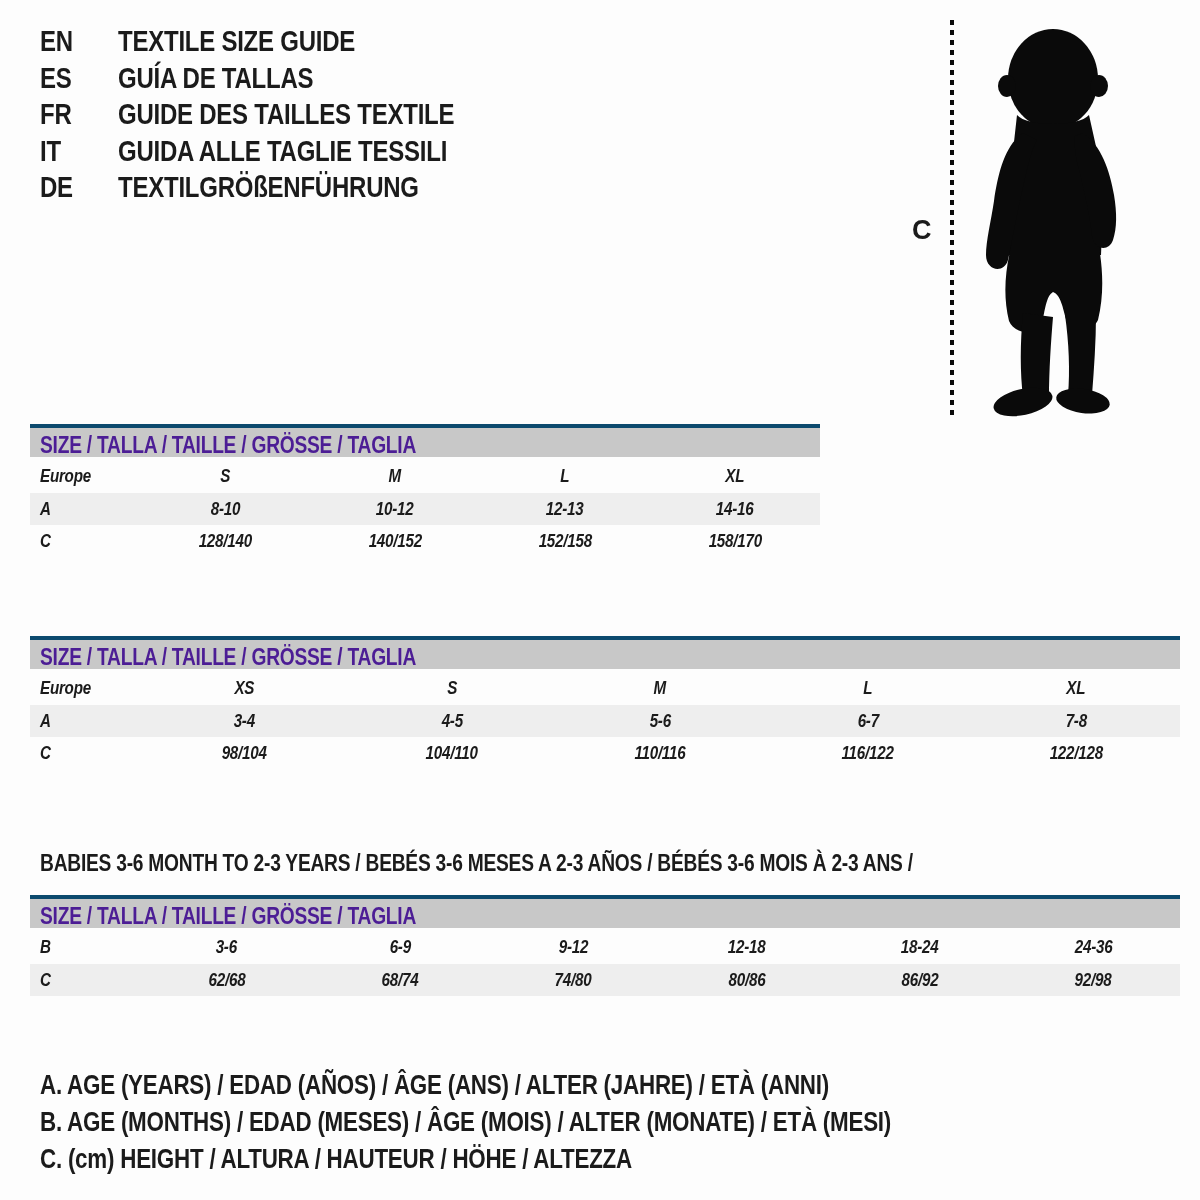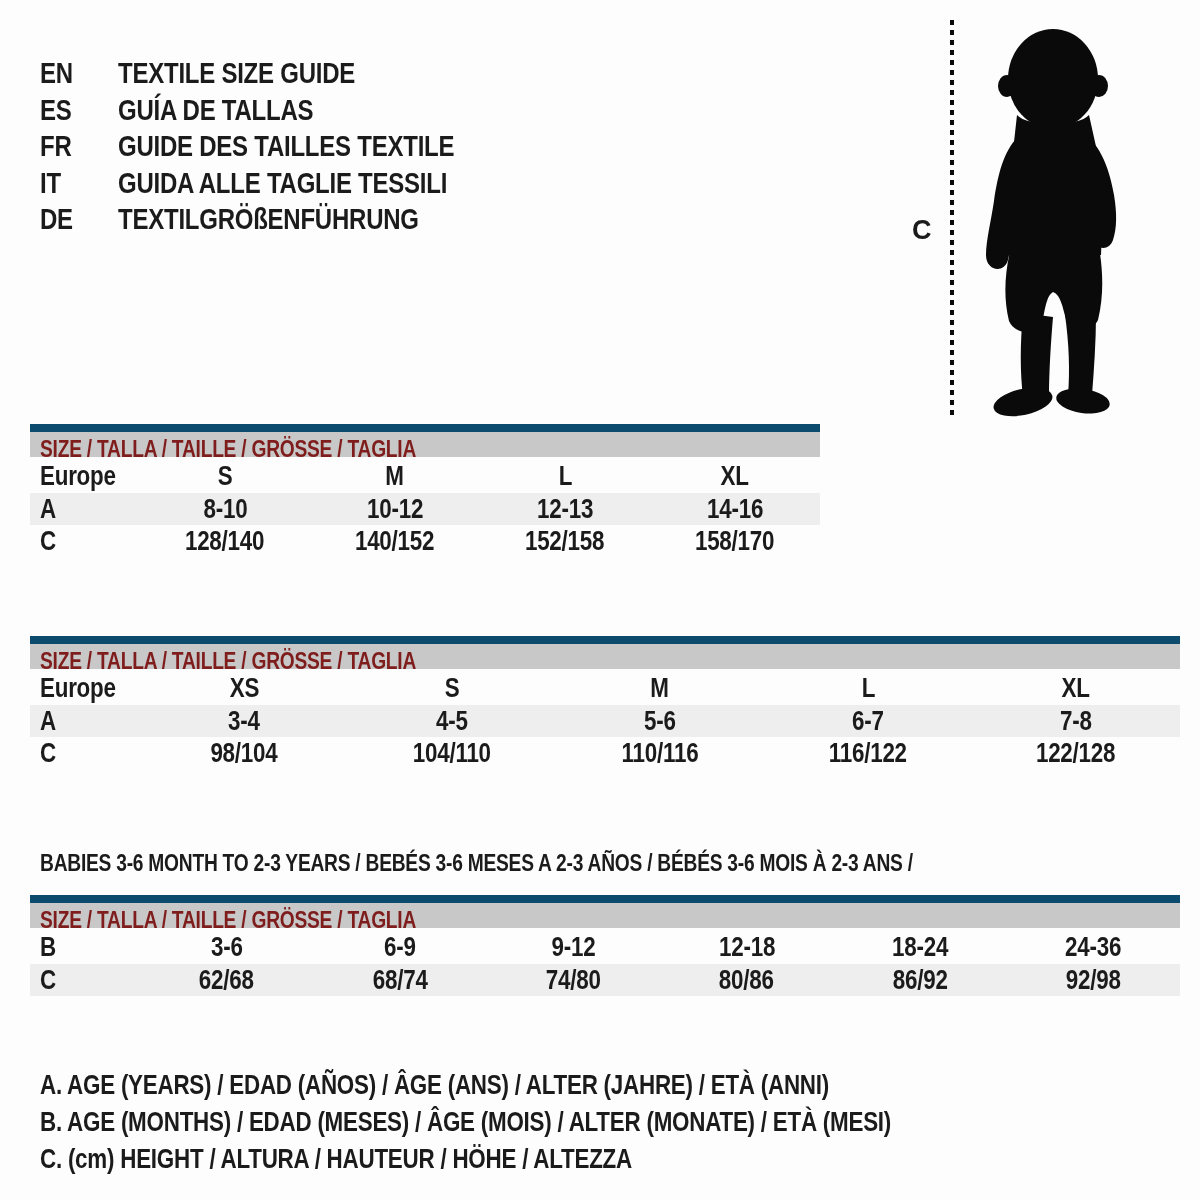--- a/index.html
+++ b/index.html
@@ -14,24 +14,24 @@
   .page{
     position:relative;width:1200px;height:1200px;overflow:hidden;
     background:var(--bg);color:var(--text);
     font-family:"Liberation Sans",sans-serif;font-weight:bold;
   }
   
   .cond{display:inline-block;transform:scaleX(0.8);transform-origin:0 50%;white-space:nowrap;letter-spacing:-0.3px;}
   .cond.center{transform-origin:50% 50%;}
 
   
-  .lang-list{position:absolute;left:40px;top:40px;}
+  .lang-list{position:absolute;left:40px;top:24px;}
   .lang-row{display:flex;align-items:baseline;height:36.5px;font-size:30px;}
   .lang-code{width:62px;}
-  .lang-title{margin-left:16px;margin-top:16px;}
+  .lang-title{margin-left:16px;}
 
   
   .figure{position:absolute;left:900px;top:15px;width:280px;height:415px;}
   .c-label{position:absolute;left:12px;top:200px;font-size:27px;}
   .dash-line{
     position:absolute;left:50px;top:5px;width:4px;height:398px;
     background:repeating-linear-gradient(to bottom,var(--sil) 0 5px,transparent 5px 10px);
   }
   .toddler{position:absolute;left:65px;top:8px;width:180px;height:400px;}
 
@@ -43,24 +43,24 @@
   .sec-junior .size-bar,.sec-junior .tbl{width:790px;}
   .sec-children .size-bar,.sec-children .tbl{width:1150px;}
   .sec-babies .size-bar,.sec-babies .tbl{width:1150px;}
 
   .section-title{font-size:24px;line-height:33px;margin-left:10px;margin-bottom:22px;}
   .sec-babies .section-title{margin-bottom:16px;}
   .subscript{font-size:0.62em;position:relative;top:0.18em;}
 
   .size-bar{
     background:var(--bar);height:33px;line-height:33px;
-    padding-left:10px;font-size:24px;color:#7f1d1d;
-    border-top:8px solid #0c4a6e;margin-bottom:2px;
-  }
-  .tbl{border-collapse:collapse;table-layout:fixed;font-size:28px;}
+    padding-left:10px;font-size:24px;color:#4c1d95;
+    border-top:4px solid #0c4a6e;margin-bottom:2px;
+  }
+  .tbl{border-collapse:collapse;table-layout:fixed;font-size:19px;font-style:italic;}
   .tbl td{height:32px;text-align:center;vertical-align:middle;padding:0;}
   .tbl tr.row-first td{height:34px;}
   .tbl td.lbl{width:110px;text-align:left;padding-left:10px;}
   .tbl tr.shaded{background:var(--shade);}
 
   
   .legend{position:absolute;left:40px;top:1066px;}
   .legend-line{font-size:28px;line-height:37px;}
 </style>
 </head>

